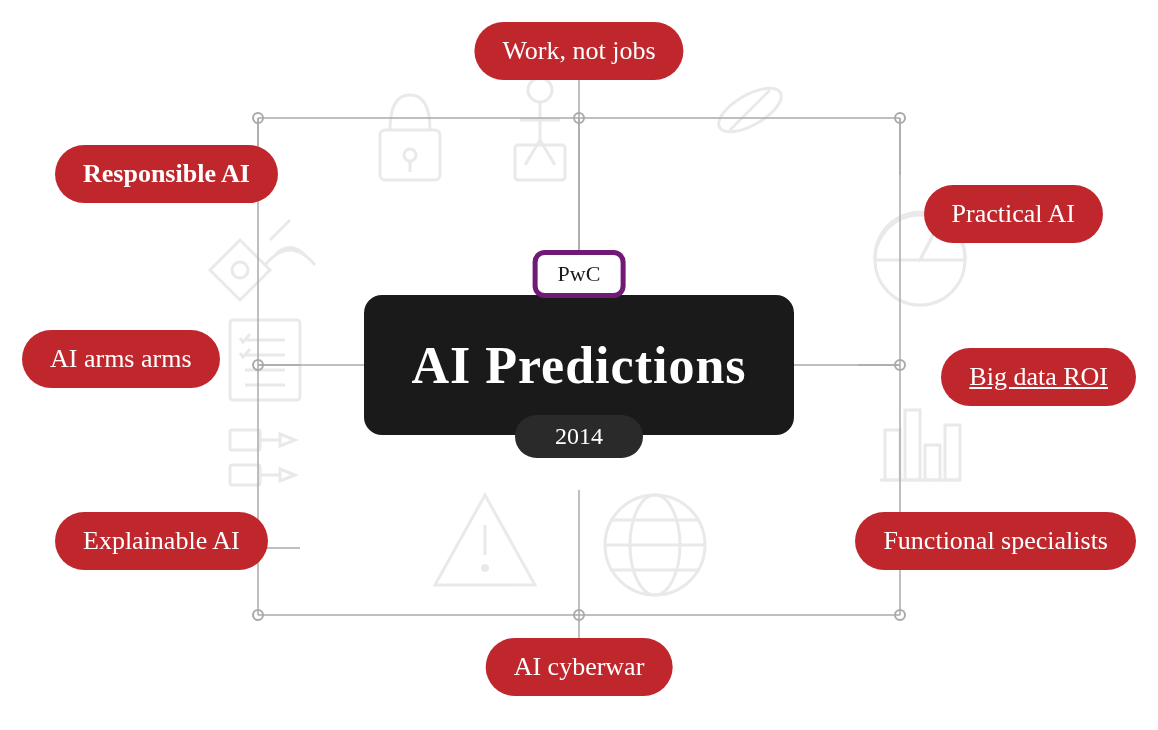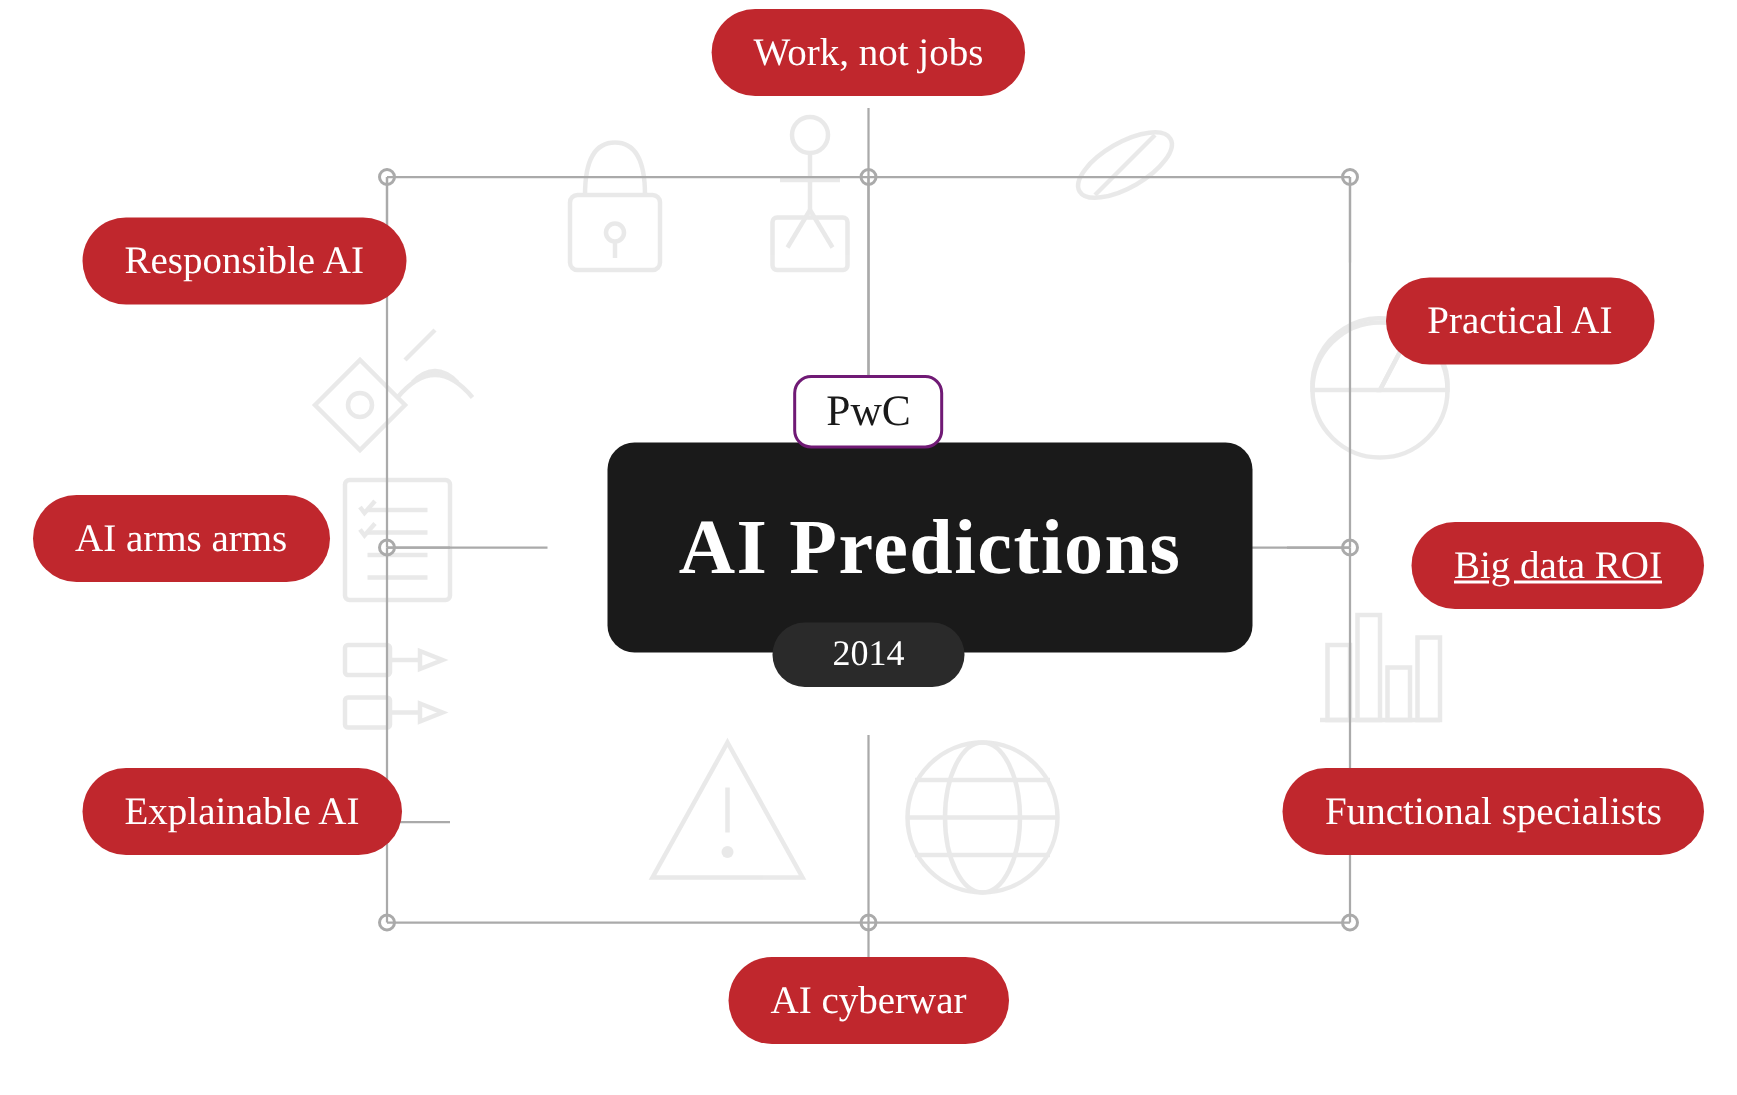--- a/index.html
+++ b/index.html
@@ -66,21 +66,20 @@
       z-index: 10;
       display: flex;
       flex-direction: column;
       align-items: center;
       justify-content: center;
       left: 50%;
       top: 50%;
       transform: translate(-50%, -50%);
       width: 430px;
       height: 140px;
-      margin-left: 41px;
     }
 
     .center-box .title {
       font-size: 52px;
       font-weight: bold;
       color: #ffffff;
       letter-spacing: 1px;
     }
 
     
@@ -94,41 +93,42 @@
       z-index: 11;
       left: 50%;
       top: 50%;
       transform: translate(-50%, 50px);
     }
 
     
     .pwc-badge {
       position: absolute;
       background: #ffffff;
-      border: 2px solid #701a75;
+      border: 5px solid #701a75;
       border-radius: 12px;
-      font-size: 29px;
+      font-size: 22px;
       color: #1a1a1a;
       padding: 6px 20px;
       z-index: 11;
       left: 50%;
       top: 50%;
       transform: translate(-50%, -115px);
     }
 
     
     .label-work-not-jobs {
-      top: 6px;
+      top: 22px;
       left: 50%;
       transform: translateX(-50%);
     }
 
     .label-responsible-ai {
       top: 145px;
       left: 55px;
+      font-weight: bold;
     }
 
     .label-practical-ai {
       top: 145px;
       right: 55px;
       margin-top: 40px;
     }
 
     .label-ai-arms-race {
       top: 330px;

